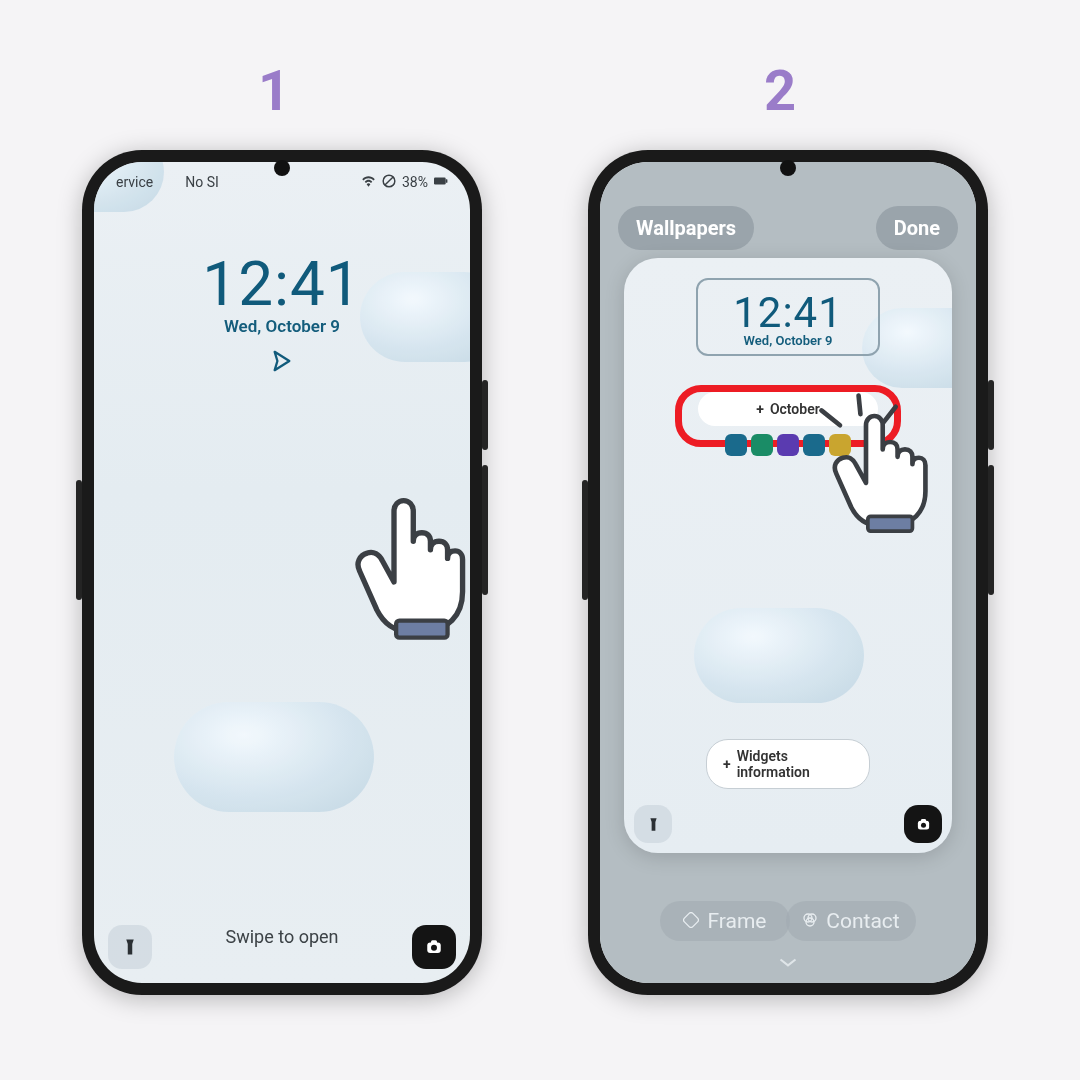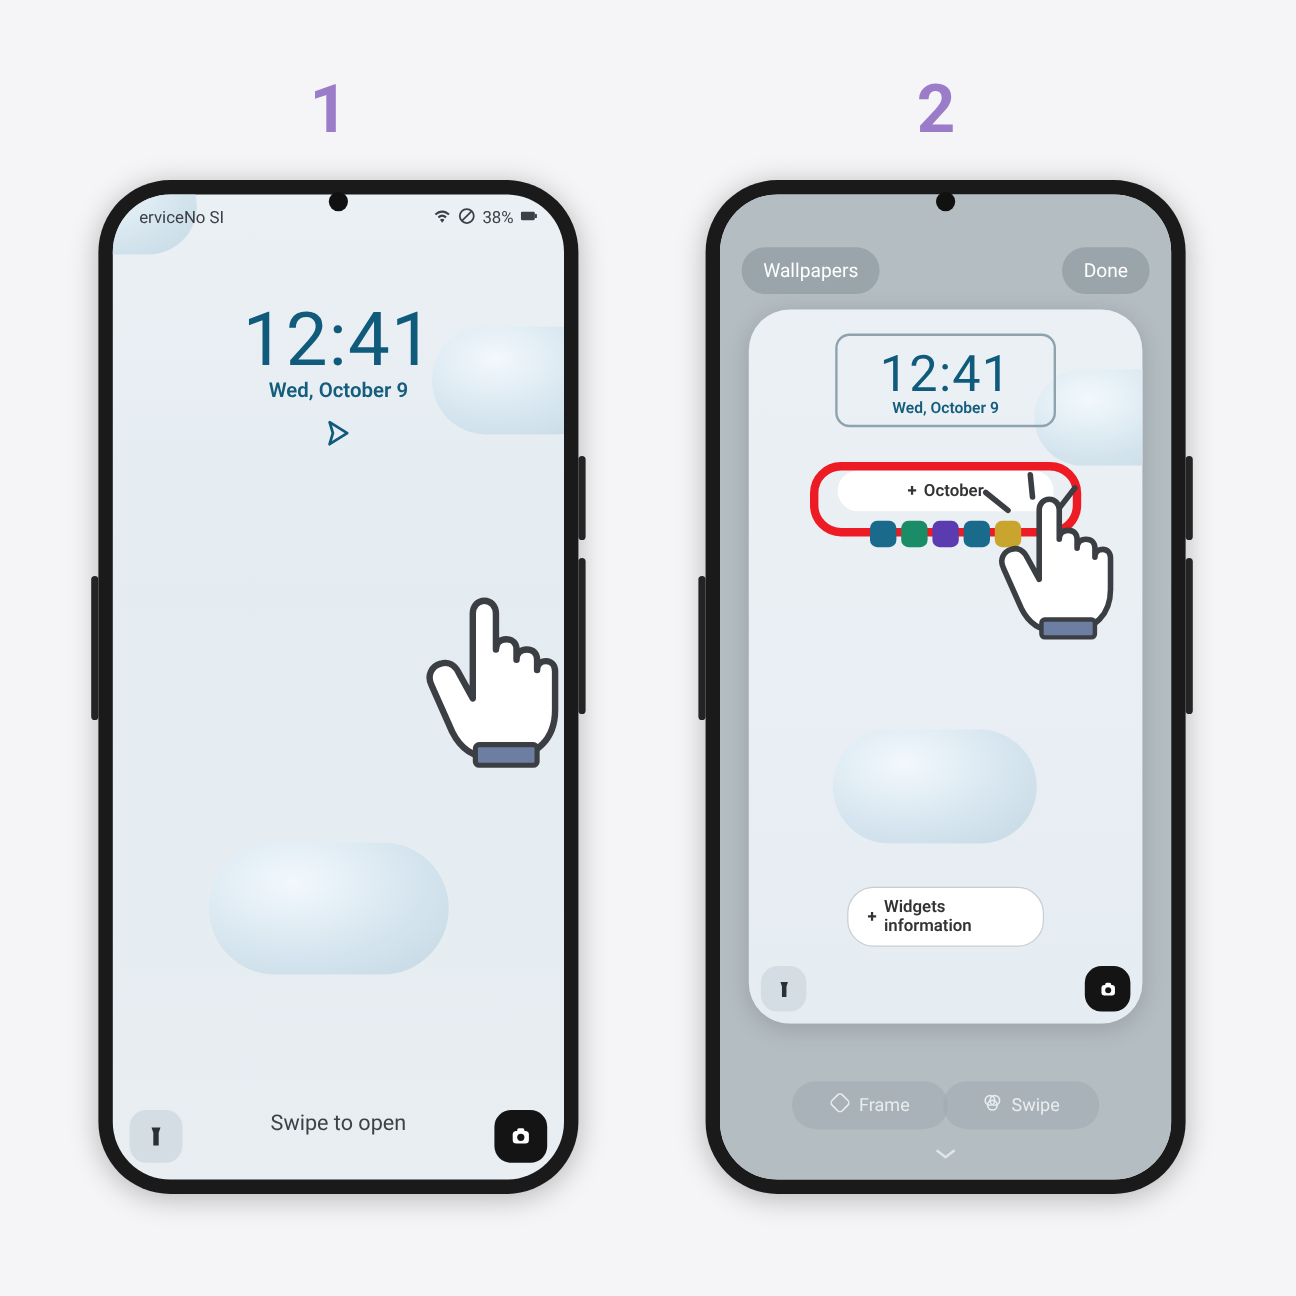--- a/index.html
+++ b/index.html
@@ -19,29 +19,29 @@
   .clock-big{color:#105a7b;font-weight:400;letter-spacing:1px}
   .date-line{color:#145d7c;font-weight:600}
   .hold-pill{position:absolute;left:50%;transform:translateX(-65%);top:310px;background:#8493b1;color:#fff;font-size:40px;font-weight:700;padding:18px 40px;border-radius:60px;box-shadow:0 2px 6px rgba(0,0,0,.1)}
   .hand{position:absolute;width:120px;height:120px}
   .swipe{position:absolute;bottom:36px;left:0;right:0;text-align:center;color:#3c4246;font-size:18px}
   .corner-btn{position:absolute;bottom:14px;width:44px;height:44px;border-radius:14px;background:rgba(200,210,218,.6);display:flex;align-items:center;justify-content:center}
   .corner-btn.l{left:14px}
   .corner-btn.r{right:14px;background:#141414;color:#fff;border-radius:14px}
   
   .edit-bg{position:absolute;inset:0;background:#b4bdc2}
-  .pill-btn{position:absolute;background:#9aa4ab;color:#fff;font-size:16px;font-weight:400;padding:10px 18px;border-radius:24px}
+  .pill-btn{position:absolute;background:#9aa4ab;color:#fff;font-size:20px;font-weight:700;padding:10px 18px;border-radius:24px}
   .preview{position:absolute;top:96px;left:24px;right:24px;bottom:130px;border-radius:34px;background:linear-gradient(180deg,#ebf0f4 0%,#e6edf2 100%);box-shadow:0 4px 20px rgba(0,0,0,.15);overflow:hidden}
   .clock-card{position:absolute;top:20px;left:50%;transform:translateX(-50%);width:180px;border:2px solid #8fa3af;border-radius:12px;text-align:center;padding:8px 0 2px}
   .widgets-pill{position:absolute;top:134px;left:50%;transform:translateX(-50%);width:180px;height:34px;border-radius:20px;background:#fff;display:flex;align-items:center;justify-content:center;font-size:14px;font-weight:600;color:#333}
   .red-ring{position:absolute;top:127px;left:50%;transform:translateX(-50%);width:212px;height:48px;border:7px solid #ed1c24;border-radius:26px}
   .mini-row{position:absolute;top:176px;left:50%;transform:translateX(-50%);display:flex;gap:4px}
   .mini-row .m{width:22px;height:22px;border-radius:6px;background:#1a6a8c}
   .contact-pill{position:absolute;bottom:64px;left:50%;transform:translateX(-50%);background:#fff;border:1px solid #c6ced4;border-radius:22px;padding:8px 16px;font-size:14px;font-weight:600;color:#333;display:flex;align-items:center;gap:6px}
-  .bottom-pill{position:absolute;bottom:42px;height:40px;border-radius:24px;background:rgba(160,170,177,.55);display:flex;align-items:center;justify-content:center;gap:8px;color:#e8edf0;font-size:15px}
+  .bottom-pill{position:absolute;bottom:42px;height:40px;border-radius:24px;background:rgba(160,170,177,.55);display:flex;align-items:center;justify-content:center;gap:8px;color:#e8edf0;font-size:21px}
   .bottom-pill.a{left:60px;width:130px}
   .bottom-pill.b{right:60px;width:130px}
   .chev{position:absolute;bottom:10px;left:50%;transform:translateX(-50%);color:#dfe5e8;font-size:18px}
   .preview .corner-btn{bottom:10px;width:38px;height:38px}
   .preview .corner-btn.l{left:10px}
   .preview .corner-btn.r{right:10px}
 </style>
 </head>
 <body>
 
@@ -52,21 +52,21 @@
   <div class="phone" style="left:82px;top:150px">
     <div class="btn-side btn-r1"></div>
     <div class="btn-side btn-r2"></div>
     <div class="btn-side btn-l"></div>
     <div class="notch"></div>
     <div class="screen">
       <div class="cloud" style="top:-30px;left:-60px;width:130px;height:80px"></div>
       <div class="cloud" style="top:110px;right:-40px;width:150px;height:90px"></div>
       <div class="cloud" style="top:540px;left:80px;width:200px;height:110px"></div>
       <div class="status">
-        <div style="display:flex;gap:0">
+        <div style="display:flex;gap:32px">
           <span>ervice</span>
           <span>No SI</span>
         </div>
         <div class="right">
           <span>
             <svg width="15" height="12" viewBox="0 0 24 18">
                 <path d="M12 18l-3-4c1-1 2-1.5 3-1.5s2 .5 3 1.5l-3 4zm-6-8c2-2 4-3 6-3s4 1 6 3l-2 2c-1.3-1.3-2.7-2-4-2s-2.7.7-4 2l-2-2zm-4-4c3-3 6.5-4.5 10-4.5S19 3 22 6l-2 2c-2.3-2.3-5-3.5-8-3.5S6.3 5.7 4 8l-2-2z" fill="#3a4045"></path>
               </svg>
           </span>
           <span>
@@ -189,21 +189,21 @@
         <span>Frame</span>
       </div>
       <div class="bottom-pill b">
         <span>
           <svg width="16" height="16" viewBox="0 0 24 24">
               <circle cx="9" cy="9" r="6" fill="none" stroke="#e8edf0" stroke-width="2"></circle>
               <circle cx="15" cy="9" r="6" fill="none" stroke="#e8edf0" stroke-width="2"></circle>
               <circle cx="12" cy="15" r="6" fill="none" stroke="#e8edf0" stroke-width="2"></circle>
             </svg>
         </span>
-        <span>Swipe</span>
+        <span>Contact</span>
       </div>
       <div class="chev">
         <svg width="20" height="14" viewBox="0 0 24 14">
             <path d="M3 10l9-7 9 7" fill="none" stroke="#dfe5e8" stroke-width="2.5" transform="rotate(180 12 7)"></path>
           </svg>
       </div>
     </div>
   </div>
 </div>
 

